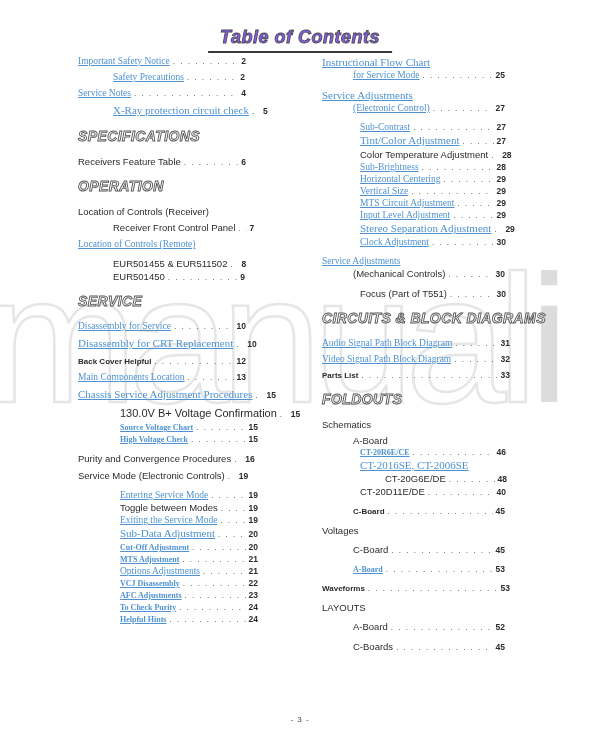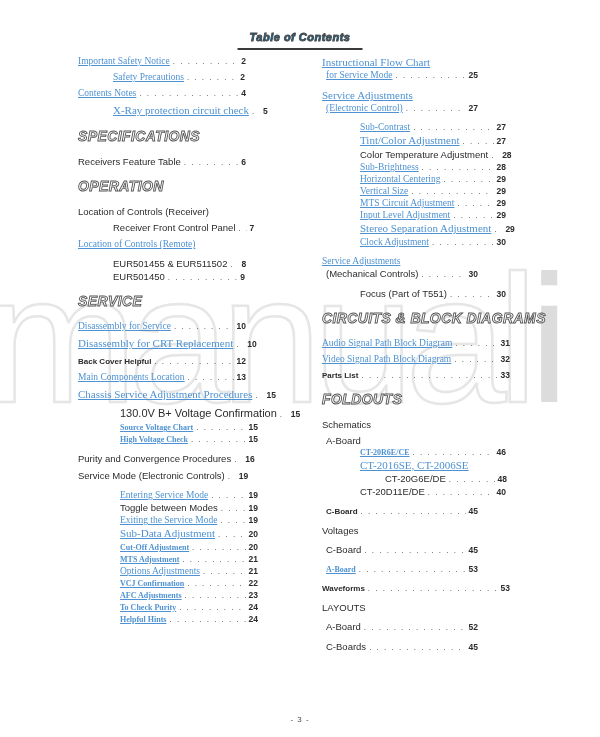--- a/index.html
+++ b/index.html
@@ -35,25 +35,25 @@
   
   .title-wrap{
     position:absolute;
     top:27px;left:50%;
     transform:translateX(-50%);
     z-index:2;
     border-bottom:2px solid #3a3a3a;
     padding:0 12px 3px 12px;
   }
   .title-text{
-    font-size:11px;
+    font-size:18px;
     font-weight:bold;
     font-style:italic;
     letter-spacing:0.5px;
-    color:#0369a1;
+    color:#8b5cf6;
     -webkit-text-stroke:0.9px #4a4a4a;
     white-space:nowrap;
     margin-top:8px;
   }
   
   .col{position:absolute;top:56px;z-index:1;}
   .col-left{left:78px;width:250px;}
   .col-right{left:322px;width:268px;}
   
   .heading{
@@ -75,21 +75,21 @@
     line-height:11px;
   }
   .row.tight{margin-bottom:1px;}
   .row.space{margin-top:8px;}
   .row.sz-l{font-size:11px;line-height:13px;}
   .row.sz-s{font-size:8px;font-weight:bold;line-height:10px;}
   .col-left .row{width:168px;}
   .col-left .ind-1{margin-left:35px;width:132px;}
   .col-left .ind-2{margin-left:42px;width:138px;}
   .col-right .row{width:188px;}
-  .col-right .ind-1{margin-left:4px;width:152px;}
+  .col-right .ind-1{margin-left:31px;width:152px;}
   .col-right .ind-2{margin-left:38px;width:146px;}
   .col-right .ind-3{margin-left:63px;width:122px;}
   .lbl{white-space:nowrap;flex:0 0 auto;}
   .lbl.link{color:#4e92d2;text-decoration:underline;cursor:pointer;font-family:Liberation Serif, serif;}
   .lbl.plain{color:#2b2b2b;}
   .leader{
     flex:1 1 auto;
     min-width:8px;
     overflow:hidden;
     white-space:nowrap;
@@ -137,21 +137,21 @@
       <span class="lbl link">Important Safety Notice</span>
       <span class="leader"></span>
       <span class="page">2</span>
     </div>
     <div class="row ind-1">
       <span class="lbl link">Safety Precautions</span>
       <span class="leader"></span>
       <span class="page">2</span>
     </div>
     <div class="row ind-0">
-      <span class="lbl link">Contents Notes</span>
+      <span class="lbl link">Service Notes</span>
       <span class="leader"></span>
       <span class="page">4</span>
     </div>
     <div class="row ind-1 sz-l">
       <span class="lbl link">X-Ray protection circuit check</span>
       <span class="leader"></span>
       <span class="page">5</span>
     </div>
     <div class="heading">SPECIFICATIONS</div>
     <div class="row ind-0">
@@ -261,21 +261,21 @@
       <span class="lbl link">MTS Adjustment</span>
       <span class="leader"></span>
       <span class="page">21</span>
     </div>
     <div class="row ind-2 tight">
       <span class="lbl link">Options Adjustments</span>
       <span class="leader"></span>
       <span class="page">21</span>
     </div>
     <div class="row ind-2 tight sz-s">
-      <span class="lbl link">VCJ Confirmation</span>
+      <span class="lbl link">VCJ Disassembly</span>
       <span class="leader"></span>
       <span class="page">22</span>
     </div>
     <div class="row ind-2 tight sz-s">
       <span class="lbl link">AFC Adjustments</span>
       <span class="leader"></span>
       <span class="page">23</span>
     </div>
     <div class="row ind-2 tight sz-s">
       <span class="lbl link">To Check Purity</span>

